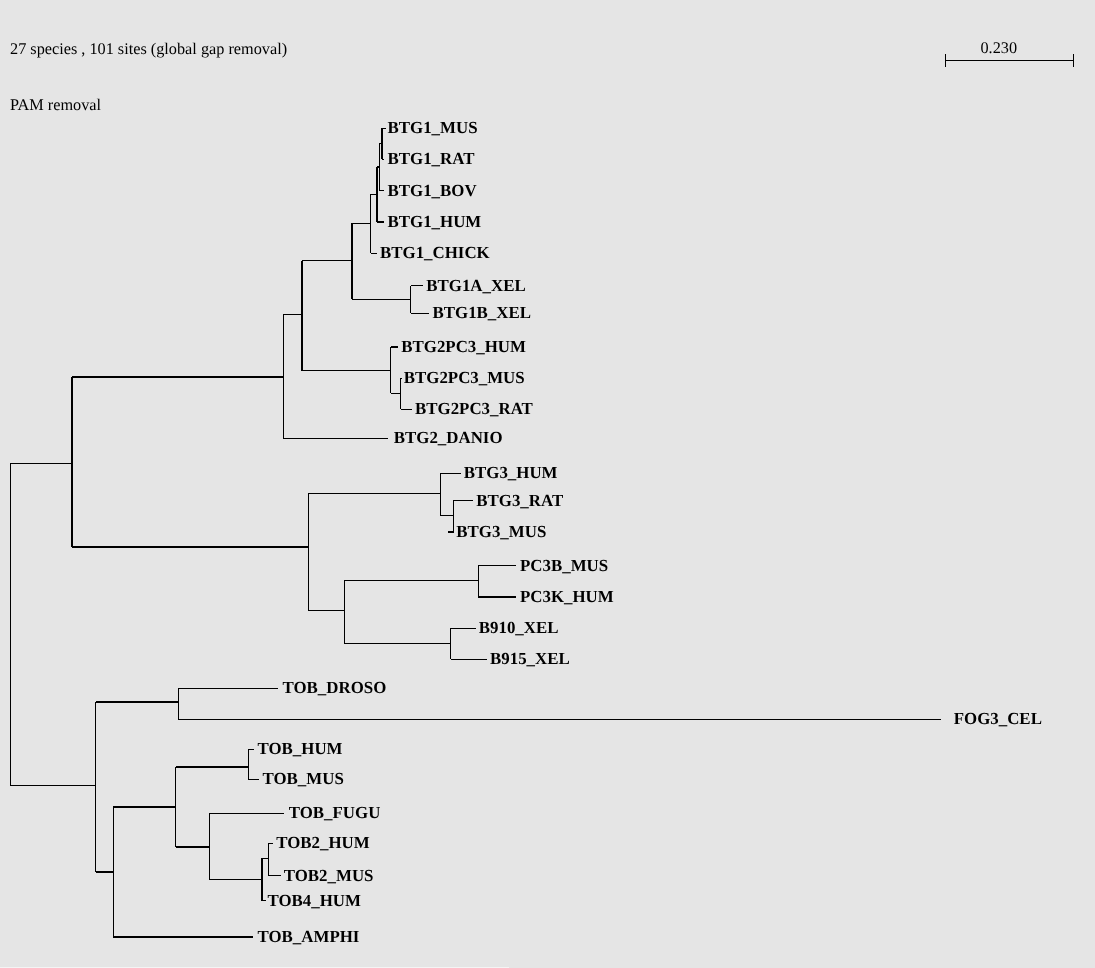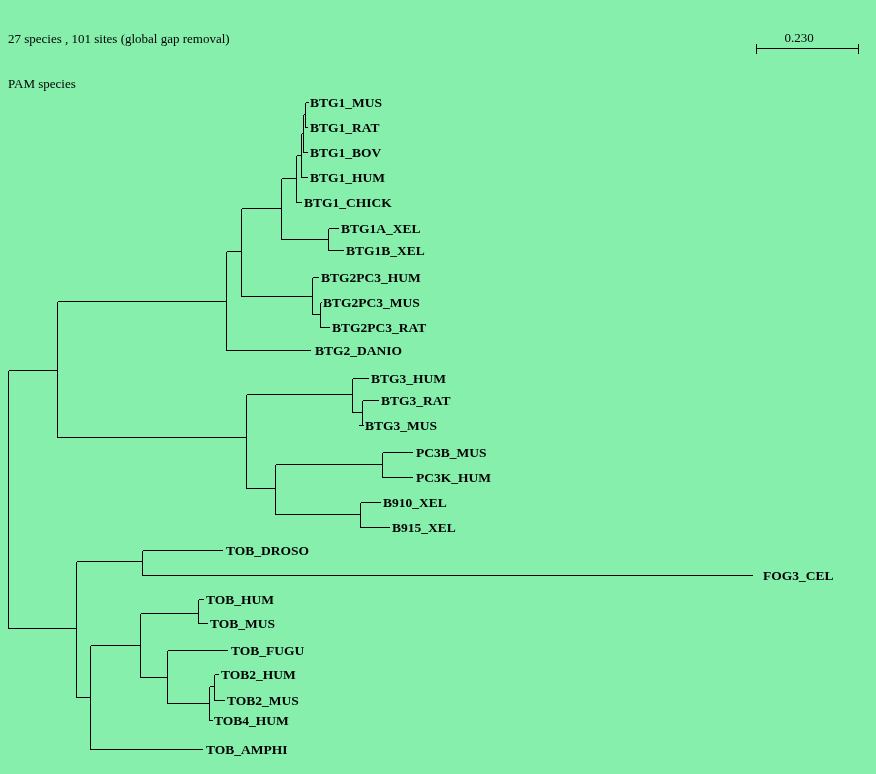--- a/index.html
+++ b/index.html
@@ -1,20 +1,20 @@
 <!DOCTYPE html>
 <html><head>
 <meta charset="utf-8">
 <style>
   html, body { margin: 0; padding: 0; background: #ffffff; }
   .page {
     position: relative;
     width: 876px;
     height: 774px;
-    background: #86efac;
+    background: #e5e5e5;
     overflow: hidden;
     font-family: "Liberation Serif", serif;
   }
   .header {
     position: absolute;
     left: 8px;
     top: 1px;
     font-size: 13px;
     line-height: 15px;
     color: #000000;
@@ -43,21 +43,21 @@
     fill: #000000;
     text-anchor: middle;
   }
 </style>
 </head>
 <body>
 
 <div class="page">
   <div class="header">
     <div>27 species , 101 sites (global gap removal)</div>
-    <div>PAM species</div>
+    <div>PAM removal</div>
   </div>
   <svg class="tree-canvas" width="876" height="774" viewBox="0 0 876 774">
       <line x1="8.5" y1="370.5" x2="8.5" y2="628.5"></line>
       <line x1="8.5" y1="370.5" x2="57.5" y2="370.5"></line>
       <line x1="57.5" y1="301.5" x2="57.5" y2="437.5"></line>
       <line x1="57.5" y1="301.5" x2="226.5" y2="301.5"></line>
       <line x1="226.5" y1="251.5" x2="226.5" y2="350.5"></line>
       <line x1="226.5" y1="251.5" x2="241.5" y2="251.5"></line>
       <line x1="241.5" y1="208.5" x2="241.5" y2="296.5"></line>
       <line x1="241.5" y1="208.5" x2="281.5" y2="208.5"></line>

